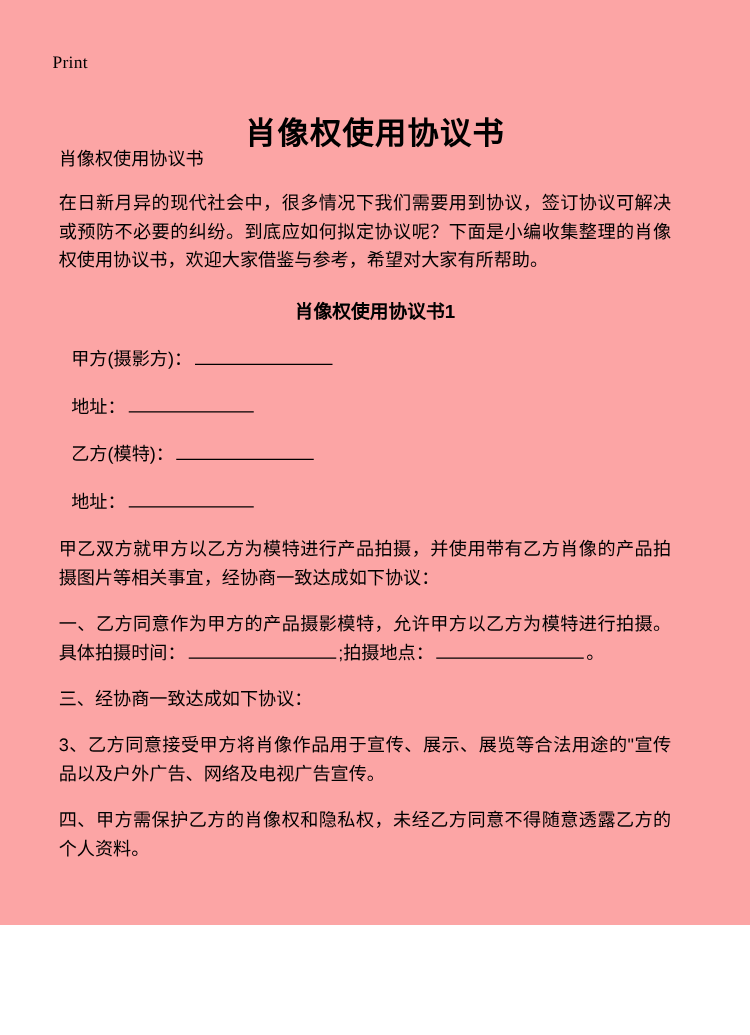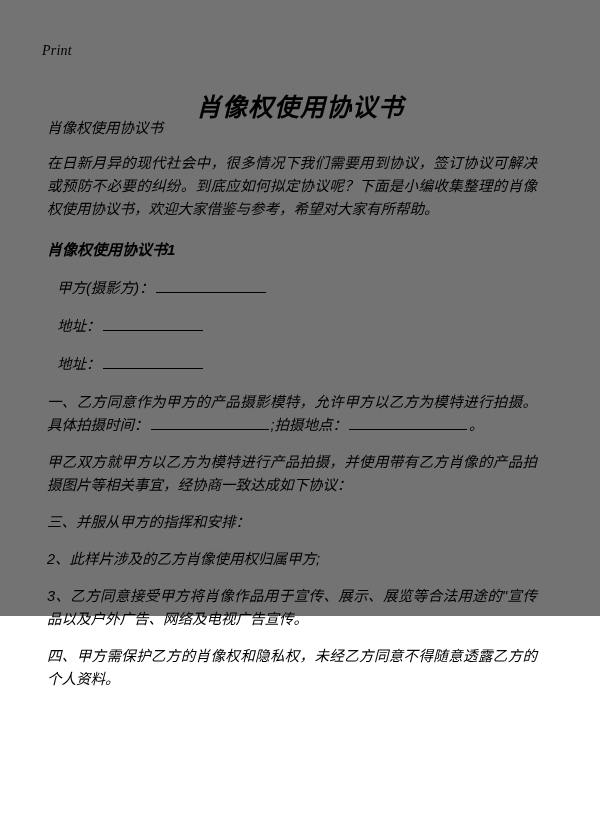--- a/index.html
+++ b/index.html
@@ -12,25 +12,24 @@
     width: 600px;
     height: 828px;
     position: relative;
     overflow: hidden;
     font-family: "Liberation Sans", "DejaVu Sans", sans-serif;
     color: #000000;
     -webkit-font-smoothing: antialiased;
   }
   .page {
     width: 600px;
-    height: 616px;
+    height: 740px;
     box-sizing: border-box;
     position: relative;
-    background: #737373;
-    font-style: italic;
+    background: #fca5a5;
   }
   .print-label {
     position: absolute;
     left: 42px;
     top: 43px;
     font-family: "Liberation Serif", "DejaVu Serif", serif;
     font-size: 14px;
     line-height: 16px;
     color: #000000;
     letter-spacing: 0.2px;
@@ -66,20 +65,21 @@
     word-break: break-all;
   }
   p.para:last-child {
     margin-bottom: 0;
   }
   h2.section-heading {
     font-size: 15px;
     line-height: 22px;
     font-weight: bold;
     margin: 18px 0 16px 0;
+    text-align: center;
   }
   .field-row {
     font-size: 14.5px;
     line-height: 22px;
     margin: 4px 0 16px 0;
     padding-left: 10px;
     white-space: nowrap;
   }
   .blank {
     display: inline-block;
@@ -110,34 +110,36 @@
     <h2 class="section-heading">肖像权使用协议书1</h2>
 
     <div class="field-row">
       <span>甲方(摄影方)：</span><span class="blank blank-lg"></span>
     </div>
 
     <div class="field-row">
       <span>地址：</span><span class="blank blank-md"></span>
     </div>
 
+    <div class="field-row">
+      <span>乙方(模特)：</span><span class="blank blank-lg"></span>
+    </div>
 
     <div class="field-row">
       <span>地址：</span><span class="blank blank-md"></span>
     </div>
 
+    <p class="para">甲乙双方就甲方以乙方为模特进行产品拍摄，并使用带有乙方肖像的产品拍摄图片等相关事宜，经协商一致达成如下协议：</p>
+
     <p class="para"><span>一、乙方同意作为甲方的产品摄影模特，允许甲方以乙方为模特进行拍摄。具体拍摄时间：</span><span class="blank blank-inline"></span><span>;拍摄地点：</span><span class="blank blank-inline"></span><span>。</span></p>
 
-    <p class="para">甲乙双方就甲方以乙方为模特进行产品拍摄，并使用带有乙方肖像的产品拍摄图片等相关事宜，经协商一致达成如下协议：</p>
+
+    <p class="para">三、经协商一致达成如下协议：</p>
 
 
-    <p class="para">三、并服从甲方的指挥和安排：</p>
-
-
-    <p class="para">2、此样片涉及的乙方肖像使用权归属甲方;</p>
 
     <p class="para">3、乙方同意接受甲方将肖像作品用于宣传、展示、展览等合法用途的"宣传品以及户外广告、网络及电视广告宣传。</p>
 
 
     <p class="para">四、甲方需保护乙方的肖像权和隐私权，未经乙方同意不得随意透露乙方的个人资料。</p>
 
   </div>
 </div>
 
 </body></html>

